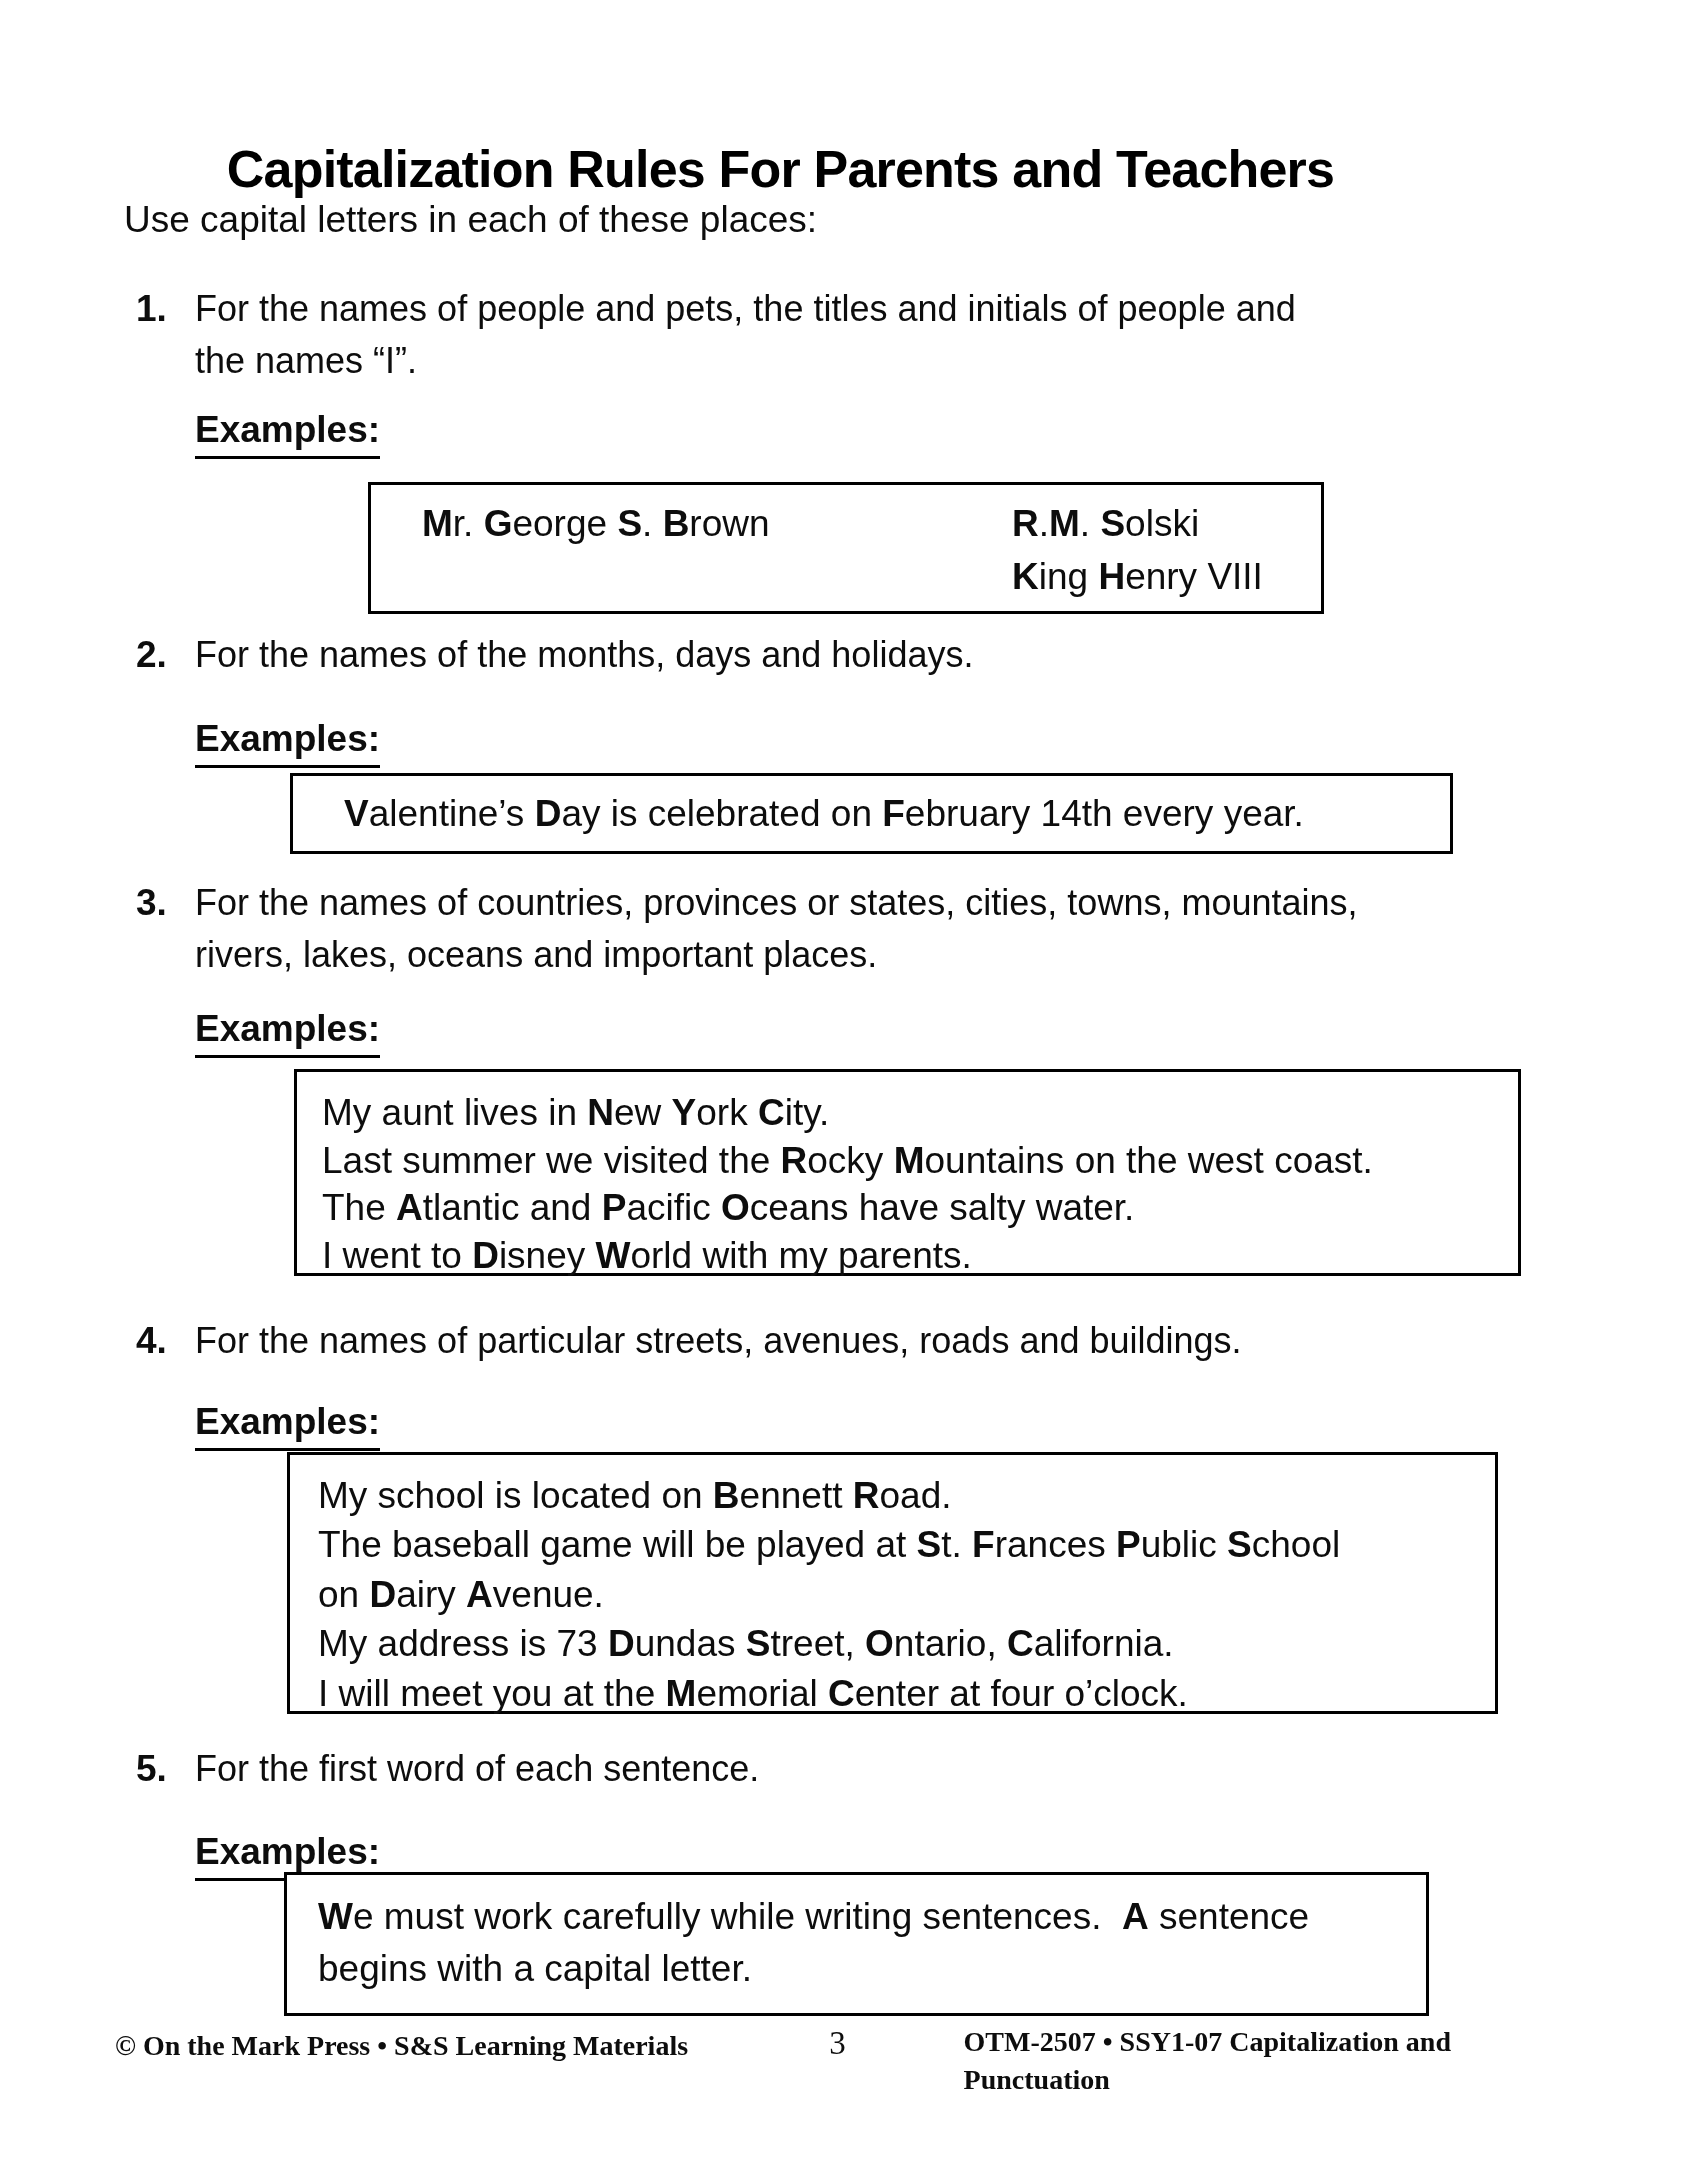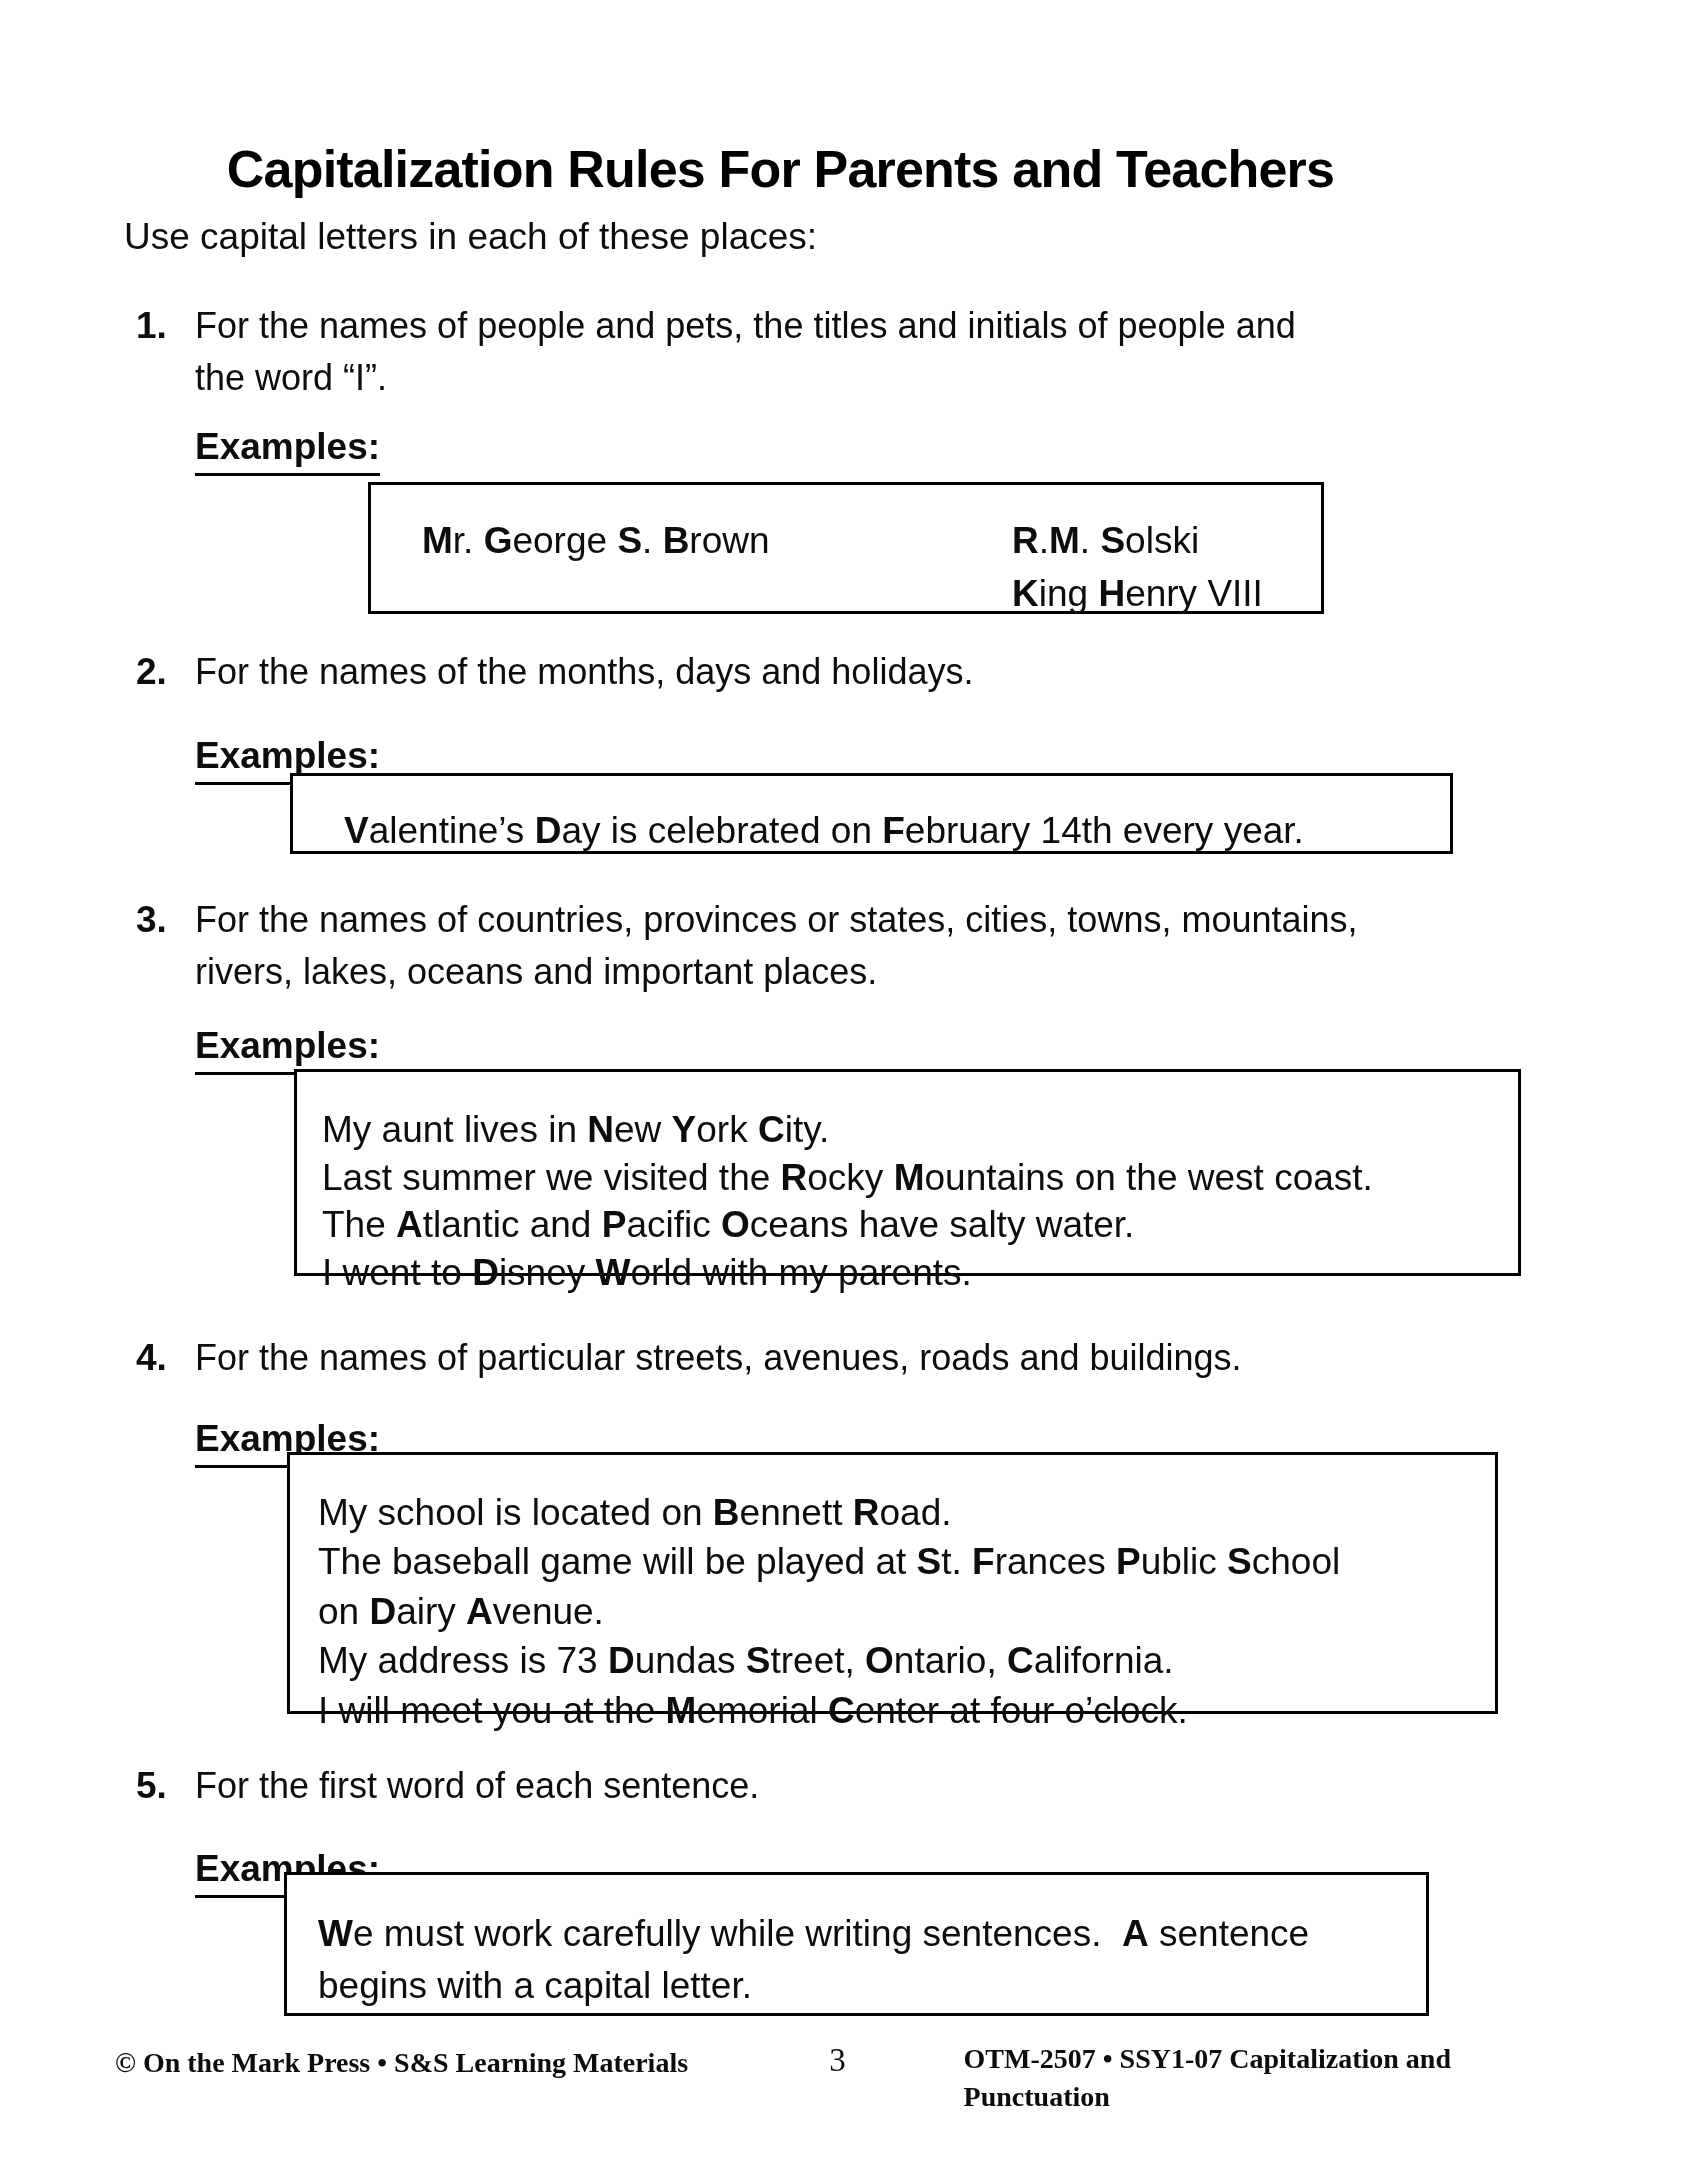--- a/index.html
+++ b/index.html
@@ -1,18 +1,18 @@
 <!DOCTYPE html>
 <html style="font-size:13px"><head>
 <meta charset="utf-8">
 <style>
   html,body{margin:0;padding:0;background:#fff;}
   .page{position:relative;width:1561px;height:2183px;background:#fff;overflow:hidden;
         font-family:"Liberation Sans","DejaVu Sans",sans-serif;color:#0d0d0d;}
-  .abs{position:absolute;white-space:nowrap;margin-top:17px;}
+  .abs{position:absolute;white-space:nowrap;}
   .title{position:absolute;left:0;top:104px;width:100%;text-align:center;
          font-size:52px;font-weight:bold;letter-spacing:-0.8px;color:#000;}
   .intro{font-size:37px;}
   .num{font-size:37px;font-weight:bold;}
   .rline{font-size:36px;}
   .exh{font-size:37px;font-weight:bold;border-bottom:3.3px solid #000;padding-bottom:5px;}
   .box{position:absolute;border:3.3px solid #000;background:#fff;}
   .bline{font-size:37px;}
   .bline b{font-weight:bold;}
   .f-serif{font-family:"Liberation Serif","DejaVu Serif",serif;font-weight:bold;font-size:28px;}
@@ -24,21 +24,21 @@
 
 <div class="page">
 
   <h1 class="title">Capitalization Rules For Parents and Teachers</h1>
 
   <div class="abs intro" style="left:124px;top:199px">Use capital letters in each of these places:</div>
 
   <section>
     <div class="abs num" style="left:136px;top:288px">1.</div>
     <div class="abs rline" style="left:195px;top:288px">For the names of people and pets, the titles and initials of people and</div>
-    <div class="abs rline" style="left:195px;top:340px">the word “I”.</div>
+    <div class="abs rline" style="left:195px;top:340px">the names “I”.</div>
     <div class="abs exh" style="left:195px;top:409px">Examples:</div>
     <div class="box" style="left:368px;top:482px;width:950px;height:126px">
       <div class="abs bline" style="left:51px;top:18px"><b>M</b>r. <b>G</b>eorge <b>S</b>. <b>B</b>rown</div>
       <div class="abs bline" style="left:641px;top:18px"><b>R</b>.<b>M</b>. <b>S</b>olski</div>
       <div class="abs bline" style="left:641px;top:71px"><b>K</b>ing <b>H</b>enry VIII</div>
     </div>
   </section>
 
   <section>
     <div class="abs num" style="left:136px;top:634px">2.</div>

